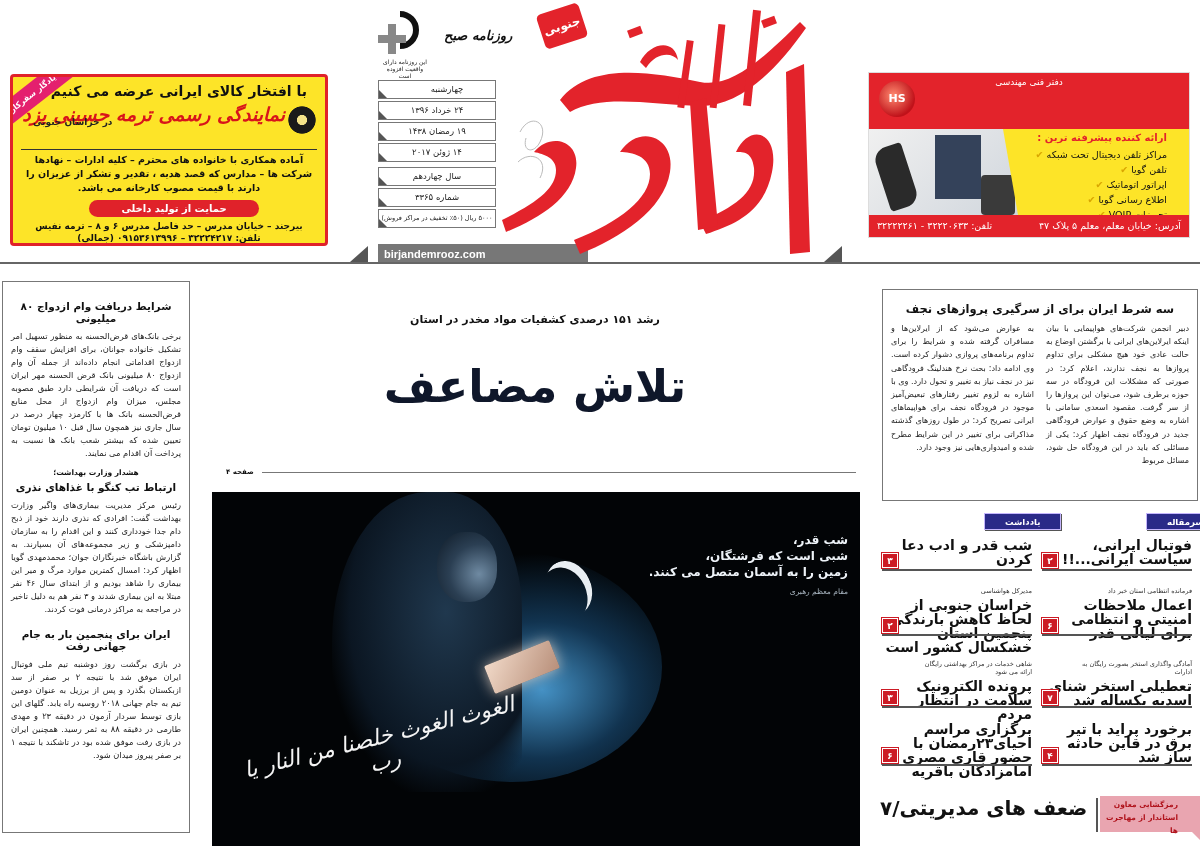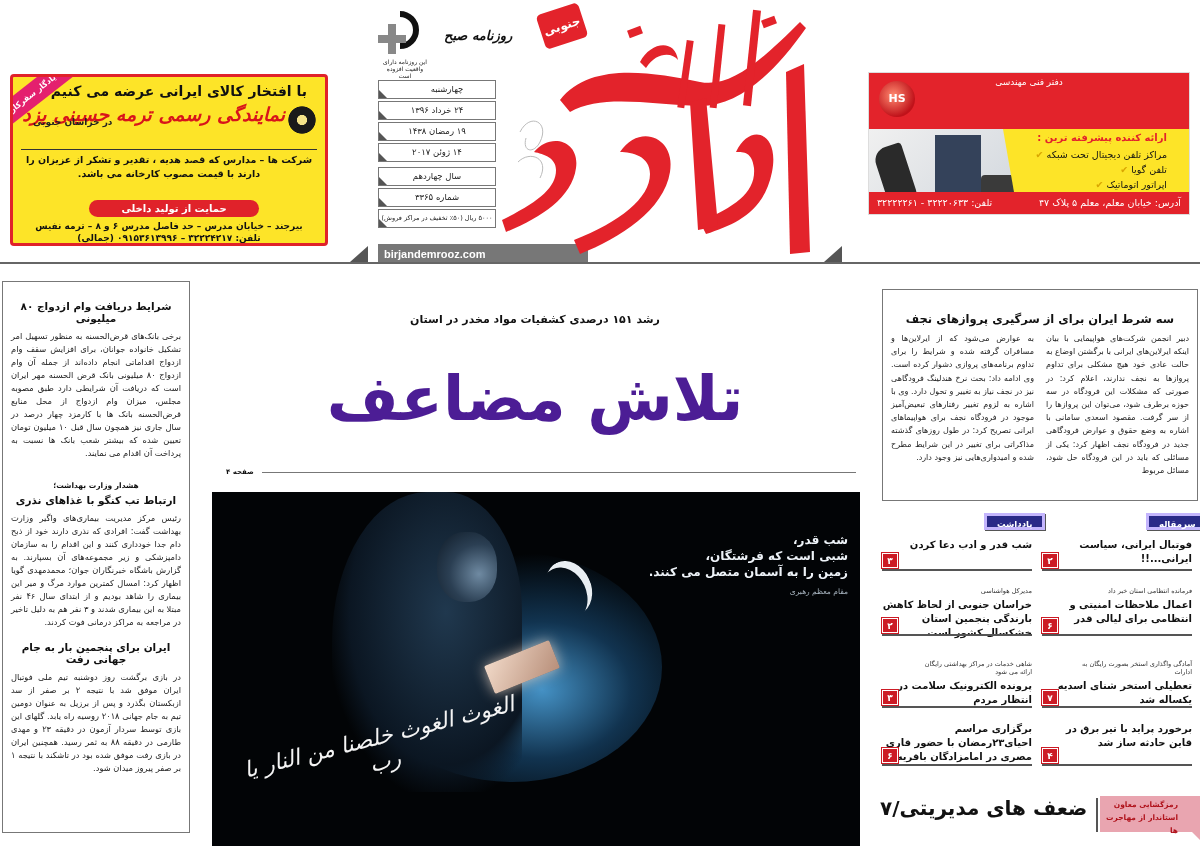--- a/index.html
+++ b/index.html
@@ -23,71 +23,71 @@
   .sobh { position: absolute; left: 444px; top: 28px; font-size: 13px; font-family: "DejaVu Serif", serif; font-style: italic; font-weight: bold; color: #111; }
   .info-box { position: absolute; left: 378px; width: 118px; height: 19px; border: 1px solid #777; background: #fff; font-size: 8.5px; text-align: center; line-height: 17px; color: #222; }
   .info-box::after { content: ""; position: absolute; left: 0; bottom: 0; border-left: 8px solid #555; border-top: 8px solid transparent; }
   .site-bar { position: absolute; left: 378px; top: 244px; width: 210px; height: 20px; background: #777; color: #fff; font-size: 11px; font-weight: bold; line-height: 20px; padding-left: 6px; direction: ltr; text-align: left; font-family: "Liberation Sans", sans-serif; }
 
   
   .logo-mark { position: absolute; left: 500px; top: 2px; width: 320px; height: 260px; }
   .logo-badge { position: absolute; left: 540px; top: 8px; width: 44px; height: 36px; background: #e3232b; color: #fff; border-radius: 5px; transform: rotate(-18deg); font-size: 12px; font-weight: bold; text-align: center; line-height: 36px; }
 
   
-  #ad-right { left: 868px; top: 72px; width: 322px; height: 143px; border: 1px solid #ddd; background: #fff; overflow: hidden; }
+  #ad-right { left: 868px; top: 72px; width: 322px; height: 166px; border: 1px solid #ddd; background: #fff; overflow: hidden; }
   #ad-right .top { position: absolute; left: 0; right: 0; top: 0; height: 56px; background: #e3232b; }
   #ad-right .top .small { position: absolute; right: 0; left: 0; top: 4px; text-align: center; color: #fff; font-size: 9px; }
   #ad-right .top .big { position: absolute; right: 12px; top: 16px; color: #fff; font-size: 24px; font-weight: bold; text-shadow: 0 0 2px #000; }
   #ad-right .top .mark { position: absolute; left: 10px; top: 8px; width: 36px; height: 36px; border-radius: 50%; background: radial-gradient(circle at 40% 40%, #ff8a70, #c0121a 70%); color: #fff; font-size: 11px; font-weight: bold; text-align: center; line-height: 36px; }
   #ad-right .mid { position: absolute; right: 0; top: 56px; width: 186px; height: 96px; background: #fde428; clip-path: polygon(0 0, 100% 0, 100% 100%, 9% 100%); }
   #ad-right .mid .lead { position: absolute; right: 22px; top: 3px; font-size: 10px; font-weight: bold; color: #e3232b; }
   #ad-right .mid ul { position: absolute; right: 22px; top: 18px; list-style: none; font-size: 9.5px; font-weight: normal; line-height: 15px; }
   #ad-right .mid li::after { content: " \2714"; color: #d9a500; }
   #ad-right .photo { position: absolute; left: 0; top: 56px; width: 150px; height: 96px; background: linear-gradient(135deg, #f0f0f0, #cfd5dc); }
   #ad-right .photo .phone1 { position: absolute; left: 12px; top: 16px; width: 30px; height: 64px; background: #2a2a2a; border-radius: 14px 4px 14px 4px; transform: rotate(-18deg); }
   #ad-right .photo .pbx { position: absolute; left: 66px; top: 6px; width: 46px; height: 64px; background: #34425a; }
   #ad-right .photo .phone2 { position: absolute; left: 112px; top: 46px; width: 34px; height: 40px; background: #3a3a3a; border-radius: 4px; }
   #ad-right .bot { position: absolute; left: 0; right: 0; bottom: 0; height: 22px; background: #e3232b; color: #fff; font-size: 9.5px; line-height: 22px; padding: 0 8px; display: flex; justify-content: space-between; }
   .mast-rule { position: absolute; left: 0; top: 262px; width: 1200px; height: 2px; background: #666; }
   .mast-tri { position: absolute; width: 0; height: 0; border-bottom: 16px solid #555; border-left: 18px solid transparent; }
 
   
   #left-col { left: 2px; top: 281px; width: 188px; height: 552px; border: 1px solid #777; padding: 6px 8px; }
   .lc-title { font-size: 10.5px; font-weight: bold; text-align: center; margin-top: 12px; }
-  .lc-kicker { font-size: 7.5px; font-weight: bold; text-align: center; margin-top: 21px; }
+  .lc-kicker { font-size: 7.5px; font-weight: bold; text-align: center; margin-top: 8px; }
   .lc-body { font-size: 8.3px; line-height: 13px; text-align: justify; margin-top: 6px; color: #222; }
 
   
   .kicker-main { position: absolute; left: 210px; width: 650px; top: 313px; text-align: center; font-size: 11px; font-weight: bold; }
-  .headline { position: absolute; left: 210px; width: 650px; top: 344px; text-align: center; font-size: 62px; font-weight: bold; line-height: 110px; color: #4c1d95; letter-spacing: 2px; }
+  .headline { position: absolute; left: 210px; width: 650px; top: 332px; text-align: center; font-size: 45px; font-weight: bold; line-height: 110px; color: #0f172a; letter-spacing: 2px; }
   .page-ref { position: absolute; left: 226px; top: 468px; font-size: 7px; font-weight: bold; }
   .page-rule { position: absolute; left: 262px; top: 472px; width: 594px; height: 1px; background: #777; }
 
   
   #photo { left: 212px; top: 492px; width: 648px; height: 424px; background: #020406; overflow: hidden; }
   #photo .glow { position: absolute; left: 150px; top: 60px; width: 300px; height: 230px; border-radius: 50%; background: radial-gradient(ellipse at 60% 60%, rgba(80,170,230,0.85) 0%, rgba(30,90,140,0.55) 35%, rgba(0,0,0,0) 70%); }
   #photo .person { position: absolute; left: 120px; top: 0; width: 190px; height: 300px; background: radial-gradient(ellipse at 60% 40%, #20384e 0%, #0b1622 60%, rgba(0,0,0,0) 75%); border-radius: 50% 40% 10% 10%; }
   #photo .head { position: absolute; left: 225px; top: 40px; width: 60px; height: 70px; border-radius: 45%; background: radial-gradient(circle at 70% 60%, #6f8aa2 0%, #2b3f53 50%, #0d1925 100%); }
   #photo .book { position: absolute; left: 275px; top: 160px; width: 70px; height: 30px; background: linear-gradient(135deg, #f1d9c8, #b88f7a); transform: rotate(-22deg); border-radius: 2px; box-shadow: 0 0 14px rgba(255,230,210,0.7); }
   #photo .moon { position: absolute; left: 335px; top: 68px; width: 44px; height: 56px; border-radius: 50%; box-shadow: inset -7px 4px 0 0 #e9eef2; transform: rotate(-25deg); }
   #photo .quote { position: absolute; right: 12px; top: 40px; text-align: right; color: #eef3f8; font-size: 12px; font-weight: bold; line-height: 16px; }
   #photo .quote .by { font-size: 7.5px; font-weight: normal; color: #aab7c2; margin-top: 4px; }
   #photo .calligraphy { position: absolute; left: 30px; top: 232px; width: 280px; font-family: "DejaVu Serif", serif; font-size: 22px; font-style: italic; color: #f4f4f4; transform: rotate(-14deg); text-align: center; }
 
   
   #right-box { left: 882px; top: 289px; width: 316px; height: 212px; border: 1px solid #777; padding: 6px 8px; }
-  .rb-title { font-size: 11.5px; font-weight: bold; text-align: center; margin-top: 16px; }
+  .rb-title { font-size: 11.5px; font-weight: bold; text-align: center; margin-top: 6px; }
   .rb-cols { display: flex; gap: 12px; margin-top: 6px; }
   .rb-cols p { flex: 1; font-size: 8px; line-height: 13.2px; text-align: justify; color: #222; }
 
   
-  .tag { position: absolute; height: 17px; background: #2a2a88; color: #fff; font-size: 8.5px; font-weight: bold; line-height: 17px; text-align: right; padding: 0 10px; border: 3px solid #c4b5fd; box-shadow: 1px 1px 0 #555; }
+  .tag { position: absolute; height: 17px; background: #2a2a88; color: #fff; font-size: 8.5px; font-weight: bold; line-height: 17px; text-align: right; padding: 0 20px; border: 1px solid #c4b5fd; box-shadow: 1px 1px 0 #555; }
   .teaser { position: absolute; width: 150px; }
   .teaser .sup { font-size: 6.5px; color: #333; margin-bottom: 3px; margin-left: 38px; }
-  .teaser .t { font-size: 10px; font-weight: bold; line-height: 14px; }
+  .teaser .t { font-size: 14px; font-weight: bold; line-height: 14px; }
   .teaser .num { position: absolute; left: 0; width: 16px; height: 15px; background: #cc1b25; color: #fff; font-size: 9px; font-weight: bold; text-align: center; line-height: 15px; border: 1px solid #fff; box-shadow: 0 0 0 1px #cc1b25; }
   .teaser .ul { position: absolute; left: 0; right: 0; height: 2px; background: #555; }
 
   
   .bottom-head { position: absolute; left: 880px; top: 796px; font-size: 20px; font-weight: bold; }
   .bottom-sep { position: absolute; left: 1096px; top: 798px; width: 2px; height: 34px; background: #555; }
   .bottom-tag { position: absolute; left: 1100px; top: 796px; width: 100px; height: 36px; background: #e9a5b0; }
   .bottom-tag .txt { position: absolute; right: 22px; top: 2px; font-size: 7.5px; line-height: 13px; color: #b0131c; font-weight: bold; text-align: right; }
   .bottom-tag .corner { position: absolute; right: 0; bottom: -8px; border-top: 8px solid #e9a5b0; border-left: 8px solid transparent; }
 </style>
@@ -95,20 +95,21 @@
 <body>
 
 <div id="ad-left" class="abs">
   <div class="corner">یادگار سفرکار</div>
   <div class="head1">با افتخار کالای ایرانی عرضه می کنیم</div>
   <div class="emblem"></div>
   <div class="brand">نمایندگی رسمی ترمه حسینی یزد</div>
   <div class="region">در خراسان جنوبی</div>
   <div class="rule"></div>
   <div class="body">
+    <div>آماده همکاری با خانواده های محترم – کلیه ادارات – نهادها</div>
     <div>شرکت ها – مدارس که قصد هدیه ، تقدیر و تشکر از عزیزان را</div>
     <div>دارند با قیمت مصوب کارخانه می باشد.</div>
   </div>
   <div class="pill">حمایت از تولید داخلی</div>
   <div class="addr">
     <div>بیرجند – خیابان مدرس – حد فاصل مدرس ۶ و ۸ – ترمه نفیس</div>
     <div>تلفن: ۳۲۲۲۴۲۱۷ – ۰۹۱۵۳۶۱۳۹۹۶ (جمالی)</div>
   </div>
 </div>
 <div class="mast-tri" style="left:350px; top:246px;"></div>

